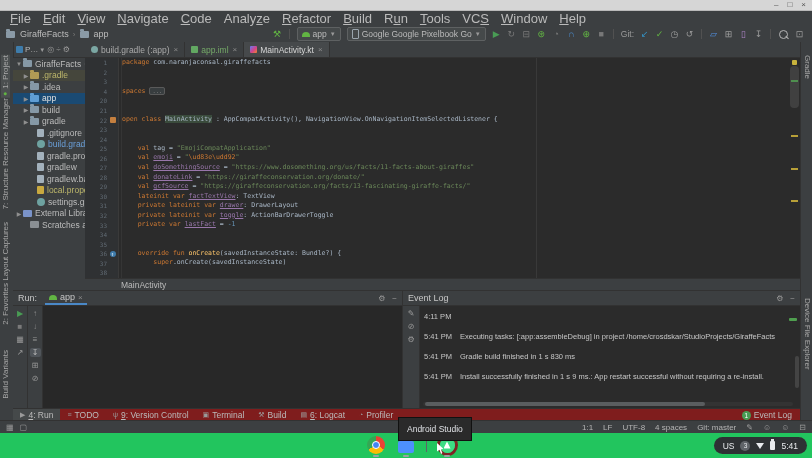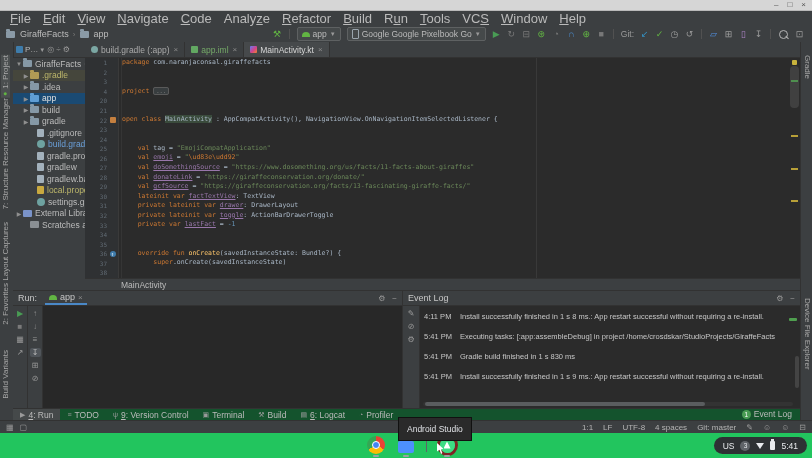--- a/index.html
+++ b/index.html
@@ -110,21 +110,21 @@
   #event-log{left:402px;top:290px;width:398px;height:118px;background:#2b2b2b;border-top:1px solid #323232;border-left:1px solid #323232;box-sizing:border-box}
   #ev-body{display:flex;height:102px;position:relative}
   #ev-entries{flex:1;overflow:hidden;padding:6px 4px 0 4px}
   .ev-row{display:flex;font-size:7.5px;color:#c7c7c7;margin-bottom:11px;white-space:nowrap;overflow:hidden}
   .ev-time{width:36px;flex:none}
   #ev-hscroll{position:absolute;left:20px;bottom:2px;height:4px;width:370px;background:#333;border-radius:2px}
   #ev-hscroll .thumb{position:absolute;left:2px;top:0;height:4px;width:280px;background:#5a5d5f;border-radius:2px}
   #ev-vscroll{position:absolute;right:1px;top:50px;width:4px;height:32px;background:rgba(255,255,255,.12);border-radius:2px}
   #ev-green{position:absolute;right:3px;top:12px;width:8px;height:3px;background:#4f9f4f;border-radius:1px}
   
-  #bottom-bar{left:13px;top:408px;width:787px;height:12px;background:#14532d;display:flex;align-items:flex-start;border-top:1px solid #323232;box-sizing:border-box}
+  #bottom-bar{left:13px;top:408px;width:787px;height:12px;background:#7f1d1d;display:flex;align-items:flex-end;border-top:1px solid #323232;box-sizing:border-box}
   .bw-item{display:flex;align-items:center;gap:3px;font-size:8.5px;color:#bbb;padding:0 7px;height:100%;cursor:default;white-space:nowrap}
   .bw-item.active{background:#45494a}
   .bw-item .bic{font-size:7px;color:#9a9a9a}
   #event-badge{margin-left:auto;display:flex;align-items:center;gap:3px;font-size:8.5px;color:#bbb;padding-right:8px}
   #event-badge .cnt{width:9px;height:9px;border-radius:50%;background:#499c54;color:#fff;font-size:6.5px;line-height:9px;text-align:center}
   #status-bar{left:0;top:420px;width:812px;height:13px;background:#3c3f41;border-top:1px solid #323232;display:flex;align-items:center;font-size:8px;color:#b4b4b4;box-sizing:border-box;padding:0 6px}
   #status-right{margin-left:auto;display:flex;align-items:center;gap:10px;white-space:nowrap}
   .st-ic{font-size:8px;color:#9a9a9a}
   
   #shelf{left:0;top:433px;width:812px;height:25px;background:#22c55e}
@@ -448,21 +448,21 @@
       <div id="ed-status-sq"></div>
       <div class="thumb" style="top:8px"></div>
       <div class="mk green" style="top:22px"></div>
       <div class="mk" style="top:77px"></div>
       <div class="mk" style="top:110px"></div>
       <div class="mk" style="top:142px"></div>
     </div>
   <div class="cline"><span class="tk-kw">package </span><span class="tk-pl">com.naranjaconsal.giraffefacts</span></div>
       <div class="cline"></div>
       <div class="cline"></div>
-      <div class="cline"><span class="tk-kw">project </span><span class="tk-fold">...</span></div>
+      <div class="cline"><span class="tk-kw">spaces </span><span class="tk-fold">...</span></div>
       <div class="cline"></div>
       <div class="cline"></div>
       <div class="cline"><span class="tk-kw">open class </span><span class="tk-hl">MainActivity</span><span class="tk-pl"> : AppCompatActivity(), NavigationView.OnNavigationItemSelectedListener {</span></div>
       <div class="cline"></div>
       <div class="cline"></div>
       <div class="cline"><span class="tk-pl">    </span><span class="tk-kw">val </span><span class="tk-pl">tag = </span><span class="tk-str">"EmojiCompatApplication"</span></div>
       <div class="cline"><span class="tk-pl">    </span><span class="tk-kw">val </span><span class="tk-prop">emoji</span><span class="tk-pl"> = </span><span class="tk-str">"</span><span class="tk-esc">\ud83e\udd92</span><span class="tk-str">"</span></div>
       <div class="cline"><span class="tk-pl">    </span><span class="tk-kw">val </span><span class="tk-prop">doSomethingSource</span><span class="tk-pl"> = </span><span class="tk-str">"https://www.dosomething.org/us/facts/11-facts-about-giraffes"</span></div>
       <div class="cline"><span class="tk-pl">    </span><span class="tk-kw">val </span><span class="tk-prop">donateLink</span><span class="tk-pl"> = </span><span class="tk-str">"https://giraffeconservation.org/donate/"</span></div>
       <div class="cline"><span class="tk-pl">    </span><span class="tk-kw">val </span><span class="tk-prop">gcfSource</span><span class="tk-pl"> = </span><span class="tk-str">"https://giraffeconservation.org/facts/13-fascinating-giraffe-facts/"</span></div>
@@ -524,21 +524,20 @@
   </div>
   <div id="ev-body">
     <div class="icol" id="ev-col" style="width:16px">
         <span class="ric" style="color: rgb(154, 154, 154);">✎</span>
         <span class="ric" style="color: rgb(154, 154, 154);">⊘</span>
         <span class="ric" style="color: rgb(154, 154, 154);">⚙</span>
       </div>
     <div id="ev-entries">
         <div class="ev-row">
           <span class="ev-time">4:11 PM</span>
-          <span>Install successfully finished in 1 s 8 ms.: App restart successful without requiring a re-install.</span>
         </div>
         <div class="ev-row">
           <span class="ev-time">5:41 PM</span>
           <span>Executing tasks: [:app:assembleDebug] in project /home/crosdskar/StudioProjects/GiraffeFacts</span>
         </div>
         <div class="ev-row">
           <span class="ev-time">5:41 PM</span>
           <span>Gradle build finished in 1 s 830 ms</span>
         </div>
         <div class="ev-row">

